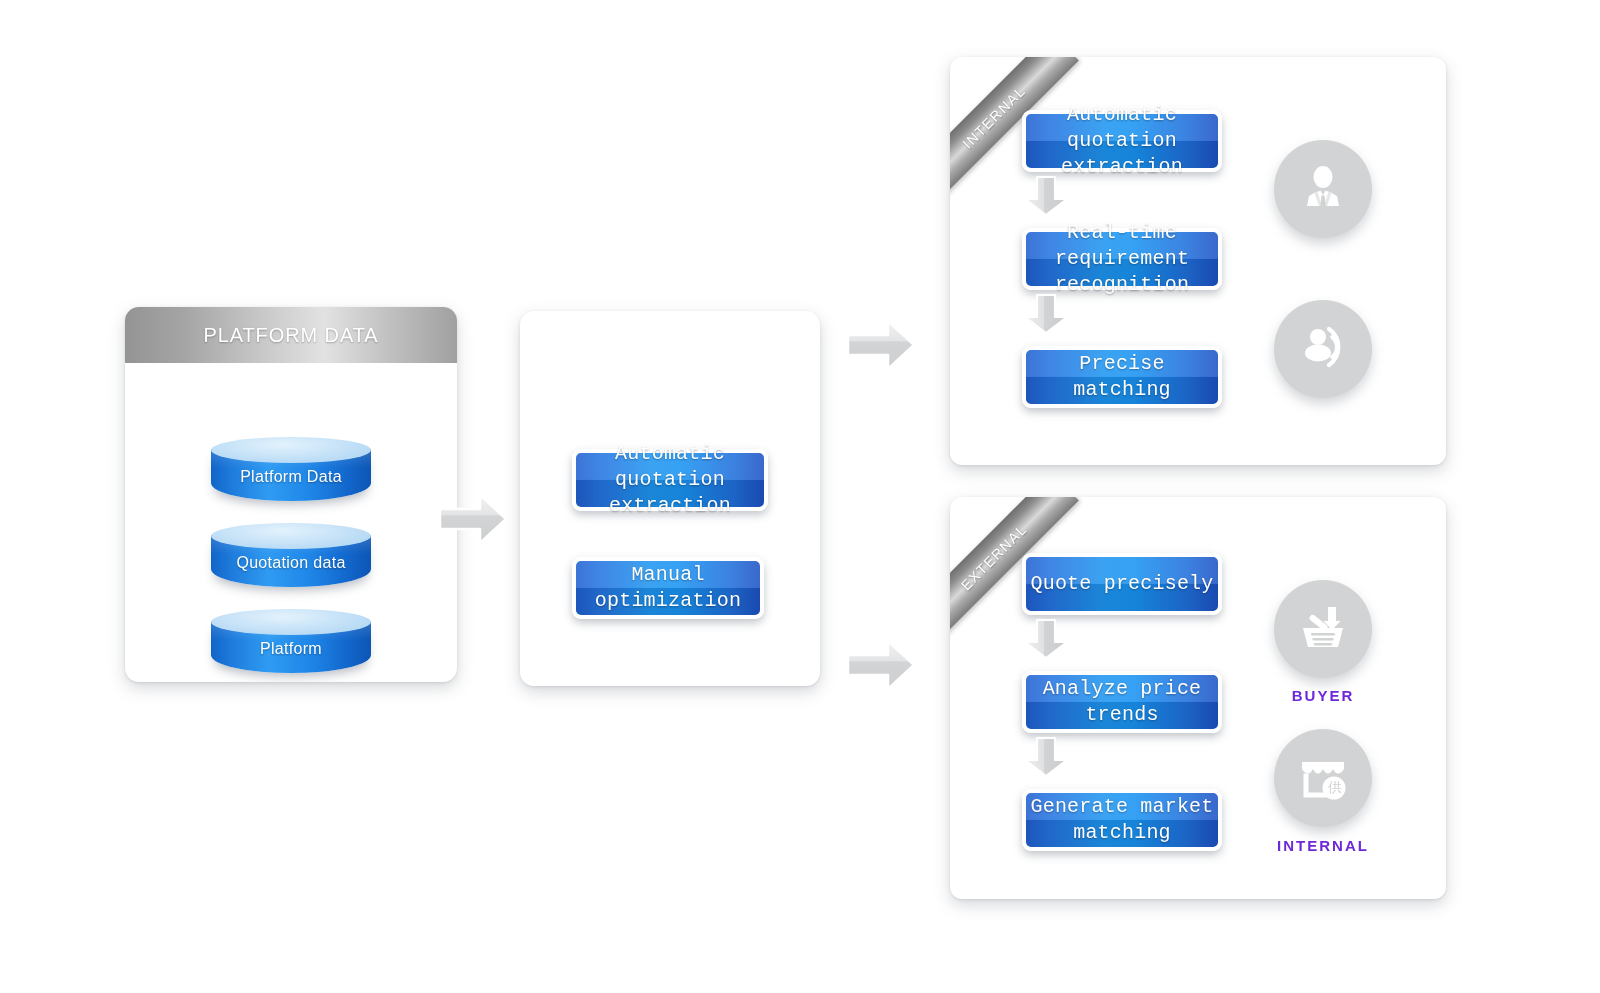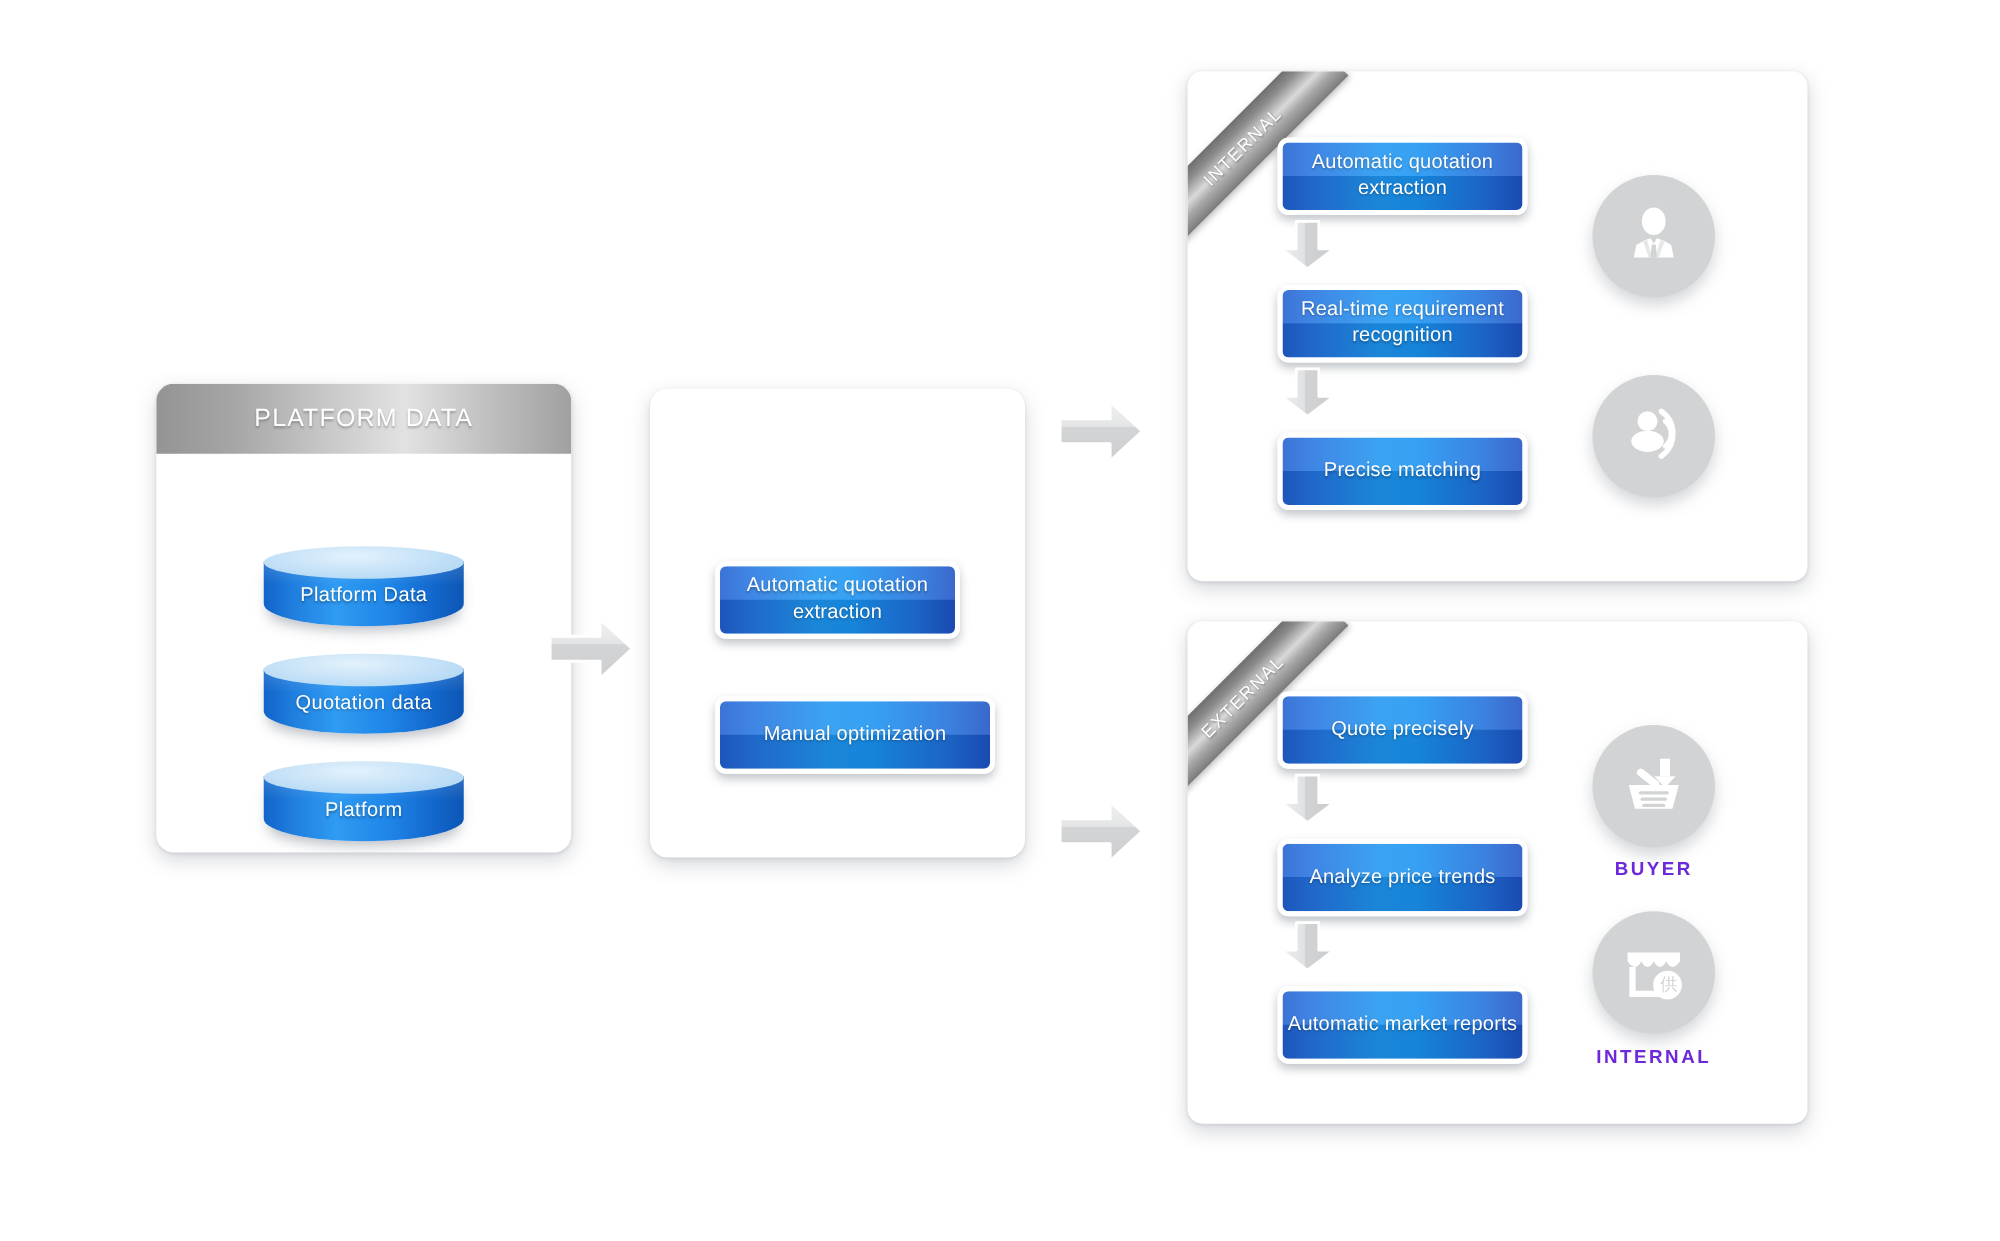--- a/index.html
+++ b/index.html
@@ -62,29 +62,30 @@
   .bluebtn{
     position:relative;
     border-radius:9px;
     background:
       linear-gradient(180deg,rgba(255,255,255,.13) 0%,rgba(255,255,255,.13) 49%,rgba(0,0,0,.10) 50%,rgba(0,0,0,.10) 100%),
       linear-gradient(90deg,#1f5fd0 0%,#2473e0 12%,#1e95f0 40%,#1893f2 56%,#1f6fdb 84%,#1d52c4 100%);
     border:4px solid #ffffff;
     box-shadow:0 4px 8px rgba(110,118,130,.42);
     display:flex;align-items:center;justify-content:center;
     color:#ffffff;
-    font-size:16px;
+    font-size:20px;
     line-height:1.3;
     text-align:center;
     text-shadow:0 1px 2px rgba(0,0,0,.32);
     letter-spacing:.2px;
     box-sizing:border-box;
+    font-family:Liberation Mono, monospace;
   }
   #mid-btn-1{position:absolute;left:52px;top:138px;width:196px;height:62px;}
-  #mid-btn-2{position:absolute;left:52px;top:246px;width:224px;height:62px;}
+  #mid-btn-2{position:absolute;left:52px;top:246px;width:192px;height:62px;}
 
   
   #panel-internal{left:950px;top:57px;width:496px;height:408px;border-radius:12px;}
   #panel-external{left:950px;top:497px;width:496px;height:402px;border-radius:12px;}
   #panel-internal .panel-body,#panel-external .panel-body{height:100%;}
 
   
   .ribbon{
     position:absolute;left:0;top:0;width:150px;height:150px;overflow:hidden;pointer-events:none;
   }
@@ -266,21 +267,21 @@
       </div>
 
       <div class="bluebtn flowbtn tall" style="top:174px">Analyze price trends</div>
 
       <div class="vdown" style="top:239px">
         <svg width="48" height="42" viewBox="0 0 48 42" style="margin-left:72px">
           <path d="M15,2 L33,2 L33,24 L45,24 L24,40 L3,24 L15,24 Z" fill="url(#vg1)" stroke="#ffffff" stroke-width="2.2" stroke-linejoin="round"></path>
         </svg>
       </div>
 
-      <div class="bluebtn flowbtn tall" style="top:292px">Automatic market reports</div>
+      <div class="bluebtn flowbtn tall" style="top:292px">Generate market matching</div>
 
       <div class="circ" style="left:324px;top:83px">
         <span>
           <svg width="56" height="56" viewBox="0 0 56 56">
             <rect x="33" y="8" width="8" height="14" fill="#ffffff"></rect>
             <path d="M28.5,22 L45.5,22 L37,31 Z" fill="#ffffff"></path>
             <rect x="13" y="20.5" width="21" height="6.2" rx="3.1" fill="#ffffff" transform="rotate(38 23.5 23.6)"></rect>
             <path d="M8,29 L48,29 L43,48 L13,48 Z" fill="#ffffff"></path>
             <rect x="16" y="34" width="24" height="2.6" rx="1.3" fill="#d2d3d4"></rect>
             <rect x="17.4" y="39" width="21.2" height="2.6" rx="1.3" fill="#d2d3d4"></rect>

